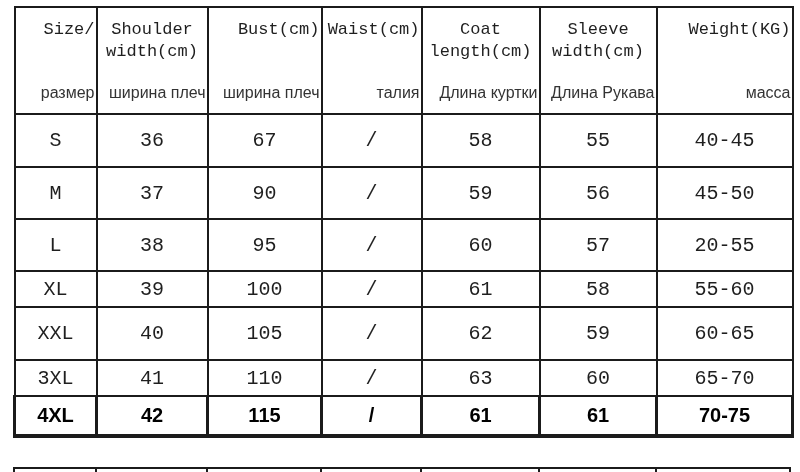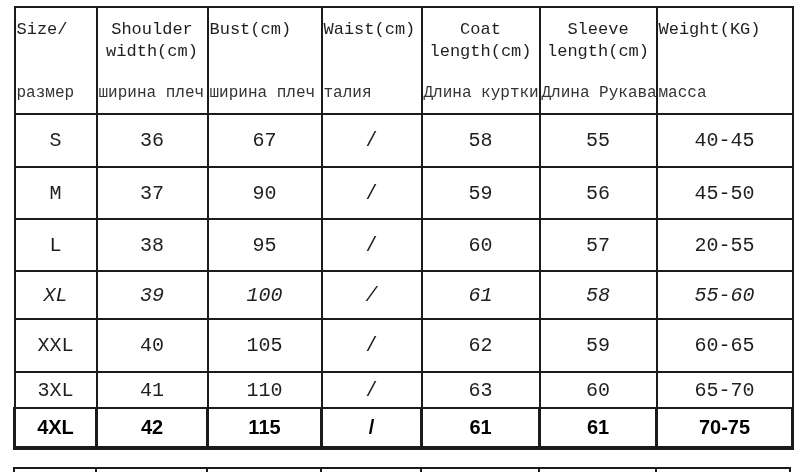--- a/index.html
+++ b/index.html
@@ -21,42 +21,42 @@
   th, td {
     border: 2px solid #1b1b1b;
     text-align: center;
     vertical-align: middle;
     padding: 0;
     overflow: hidden;
   }
   th { height: 105px; vertical-align: top; font-weight: normal; }
   .hcell {
     display: flex; flex-direction: column; justify-content: space-between;
-    align-items: flex-start;
+    align-items: flex-end;
     height: 105px; box-sizing: border-box;
     padding: 11px 1px 11px;
     border-radius: 6px;
   }
   .hcell .en {
     font-family: "Liberation Mono", monospace;
     font-size: 17px; line-height: 1.3;
     color: #1f1f1f; text-align: center;
   }
   .hcell .ru {
-    font-family: Liberation Mono, monospace;
+    font-family: Liberation Sans, sans-serif;
     font-size: 16px; color: #333333; white-space: nowrap;
   }
   td {
     font-family: "Liberation Mono", monospace;
     font-size: 20px; color: #1f1f1f;
   }
   tbody tr:nth-child(1) { height: 53px; }
   tbody tr:nth-child(2) { height: 52px; }
   tbody tr:nth-child(3) { height: 52px; }
-  tbody tr:nth-child(4) { height: 48px; font-style: italic; }
+  tbody tr:nth-child(4) { height: 36px; }
   tbody tr:nth-child(5) { height: 53px; }
   tbody tr:nth-child(6) { height: 36px; }
   tbody tr.bold-row   { height: 40px; margin-top: 35px; }
   tbody tr.bold-row td {
     font-family: "Liberation Sans", sans-serif;
     font-weight: 700; font-size: 20px; color: #000000;
     border-width: 2px 3px 4px 3px;
   }
 
   
@@ -113,21 +113,21 @@
             </div>
           </th>
           <th>
             <div class="hcell">
               <div class="en">Coat length(cm)</div>
               <div class="ru">Длина куртки</div>
             </div>
           </th>
           <th>
             <div class="hcell">
-              <div class="en">Sleeve length(cm)</div>
+              <div class="en">Sleeve width(cm)</div>
               <div class="ru">Длина Рукава</div>
             </div>
           </th>
           <th>
             <div class="hcell">
               <div class="en">Weight(KG)</div>
               <div class="ru">масса</div>
             </div>
           </th>
         </tr>

